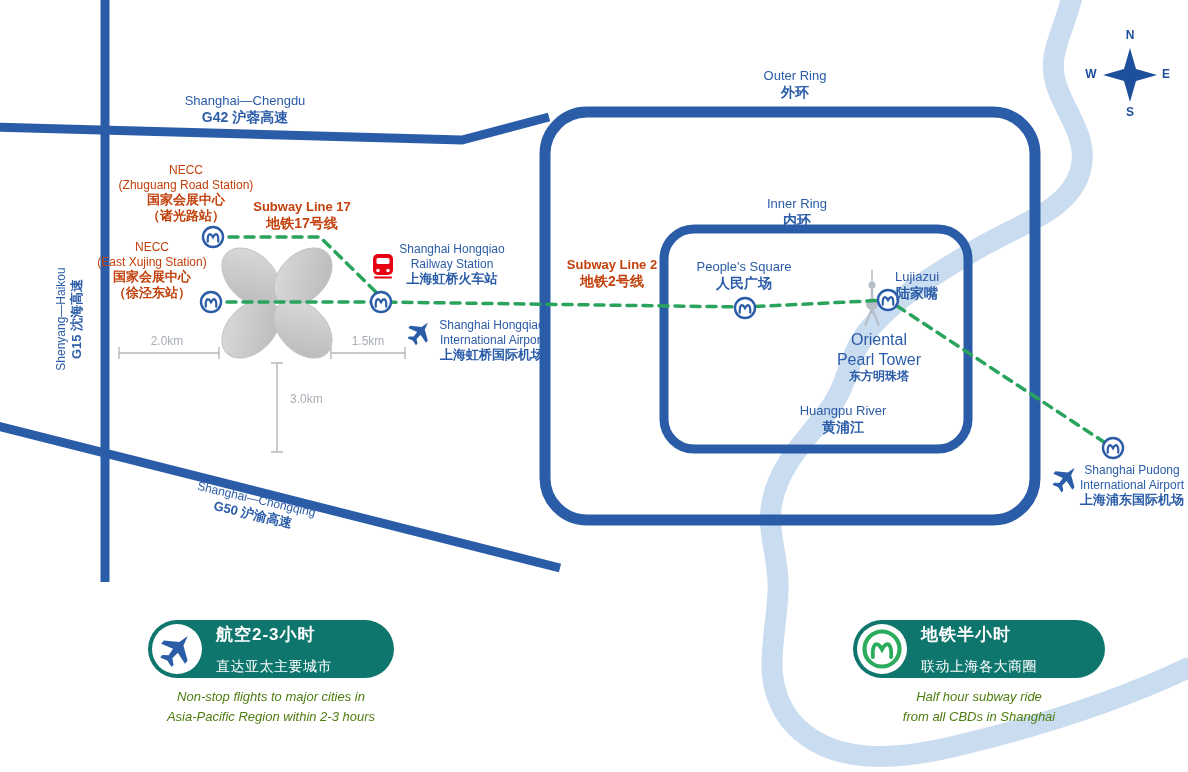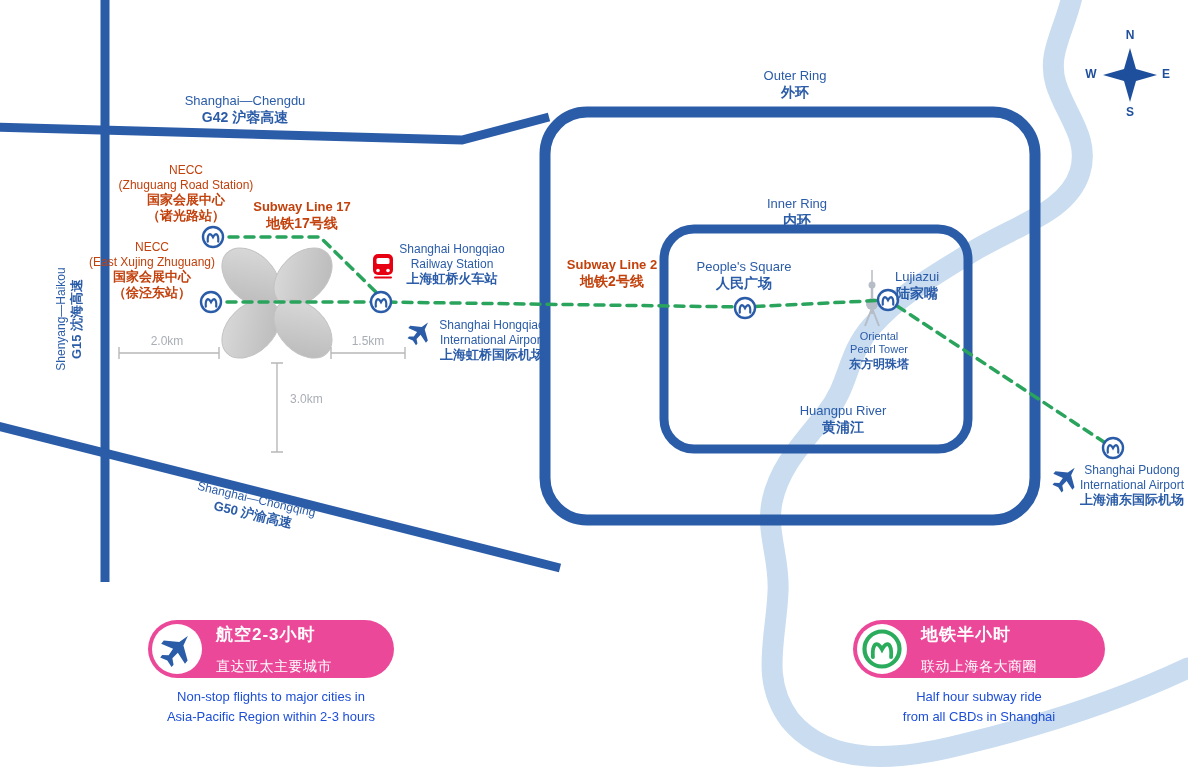--- a/index.html
+++ b/index.html
@@ -8,39 +8,39 @@
     position:relative; width:1188px; height:772px; background:#ffffff;
     overflow:hidden; font-family:"Liberation Sans","DejaVu Sans",sans-serif;
   }
   #map-svg { position:absolute; left:0; top:0; }
   .lbl { position:absolute; line-height:1.22; text-align:center; }
   .lbl div { white-space:nowrap; }
   .blue  { color:#2B5CA8; }
   .green { color:#c2410c; }
   .grayt { color:#A9AEB5; }
   .navy  { color:#1E4F9C; }
-  .f11 { font-size:11px; }
+  .f11 { font-size:16px; }
   .f12 { font-size:12px; }
   .f13 { font-size:13px; }
   .f14 { font-size:14px; }
   .b { font-weight:bold; }
   .rot { transform-origin:center center; }
   .badge { position:absolute; }
   .pill {
-    display:flex; align-items:center; background:#ec4899;
+    display:flex; align-items:center; background:#0f766e;
     border-radius:32px; height:58px; padding:4px;
   }
   .pill-circle {
     width:50px; height:50px; border-radius:50%; background:#ffffff;
     display:flex; align-items:center; justify-content:center; flex:0 0 50px;
   }
   .pill-text { margin-left:14px; color:#ffffff; text-align:left; }
   .zh1 { font-size:17px; font-weight:bold; letter-spacing:1px; white-space:nowrap; }
   .zh2 { font-size:14px; margin-top:12px; letter-spacing:0.5px; white-space:nowrap; }
-  .badge-en { margin-top:9px; text-align:center; color:#1d4ed8; font-size:13px; line-height:1.55; }
+  .badge-en { margin-top:9px; text-align:center; color:#4d7c0f; font-size:13px; line-height:1.55;font-style:italic; }
   .badge-en div { white-space:nowrap; }
 </style>
 </head>
 <body>
 
 <div id="stage">
 
   <svg id="map-svg" width="1188" height="772" viewBox="0 0 1188 772">
     <defs>
       <g id="metro-mark">
@@ -156,21 +156,21 @@
 
   <div class="lbl green" style="left:91px; top:163px; width:190px">
     <div class="f12">NECC</div>
     <div class="f12">(Zhuguang Road Station)</div>
     <div class="f13 b">国家会展中心</div>
     <div class="f13 b">（诸光路站）</div>
   </div>
 
   <div class="lbl green" style="left:57px; top:240px; width:190px">
     <div class="f12">NECC</div>
-    <div class="f12">(East Xujing Zhuguang)</div>
+    <div class="f12">(East Xujing Station)</div>
     <div class="f13 b">国家会展中心</div>
     <div class="f13 b">（徐泾东站）</div>
   </div>
 
   <div class="lbl blue" style="left:392px; top:242px; width:120px">
     <div class="f12">Shanghai Hongqiao</div>
     <div class="f12">Railway Station</div>
     <div class="f13 b">上海虹桥火车站</div>
   </div>
 

